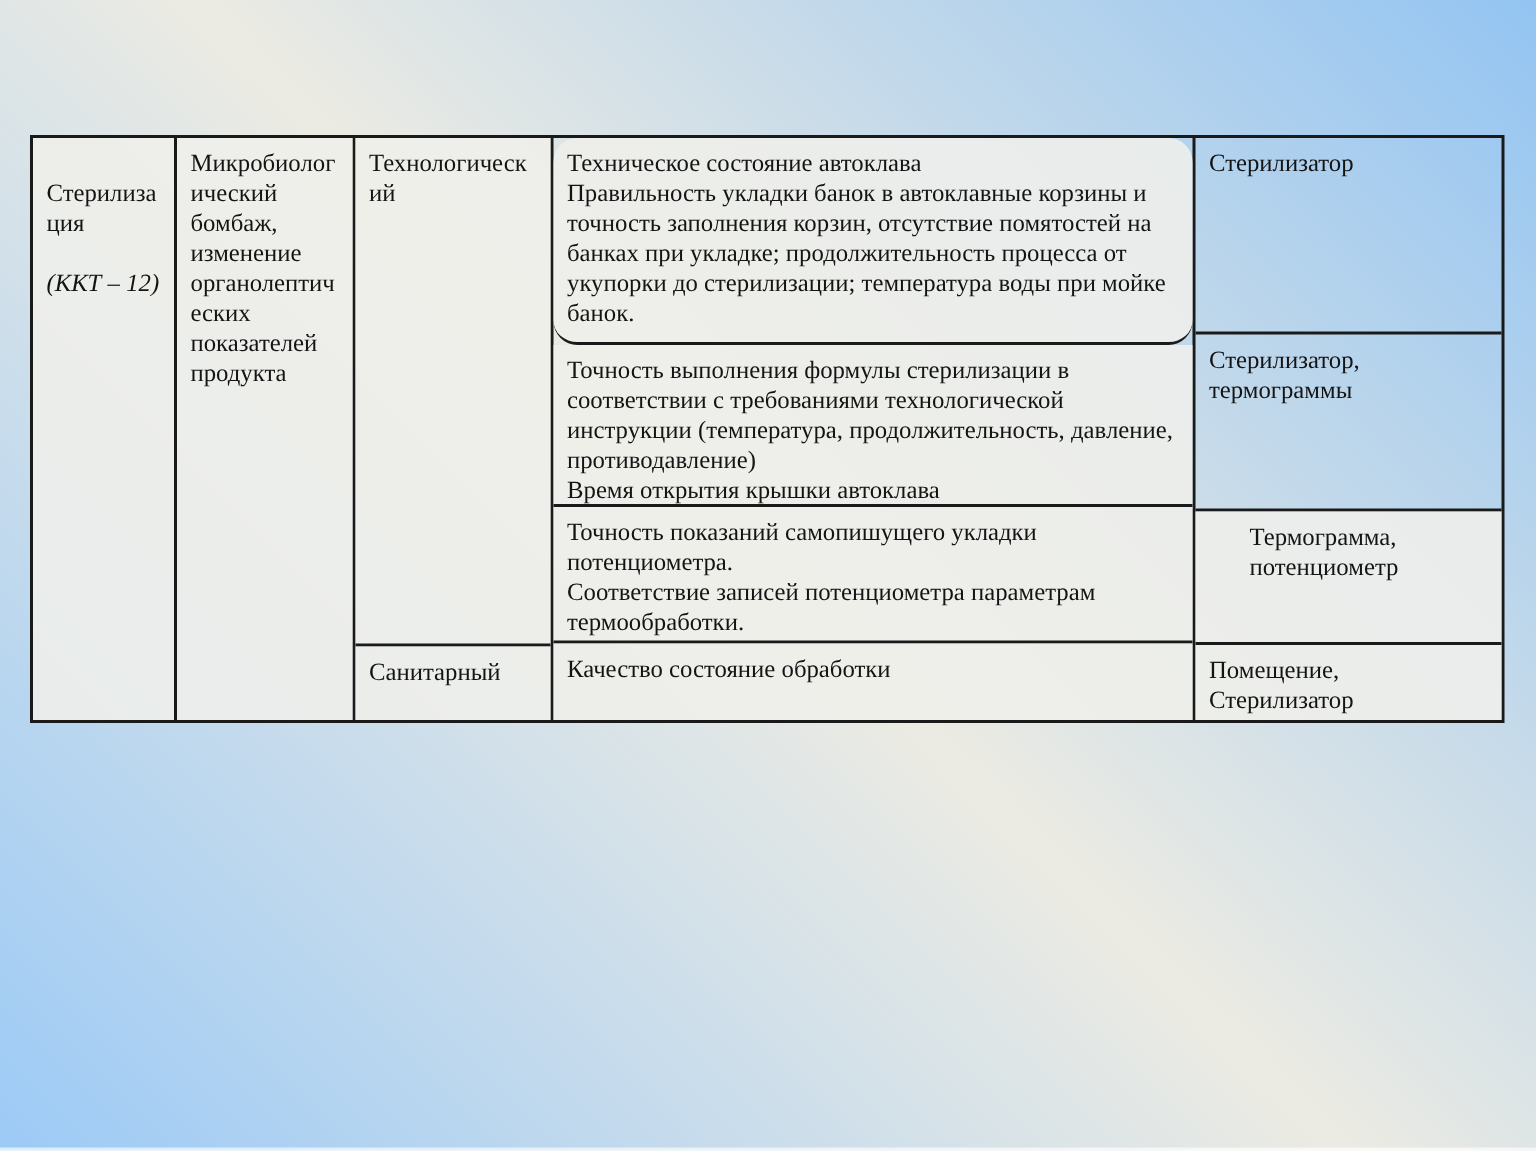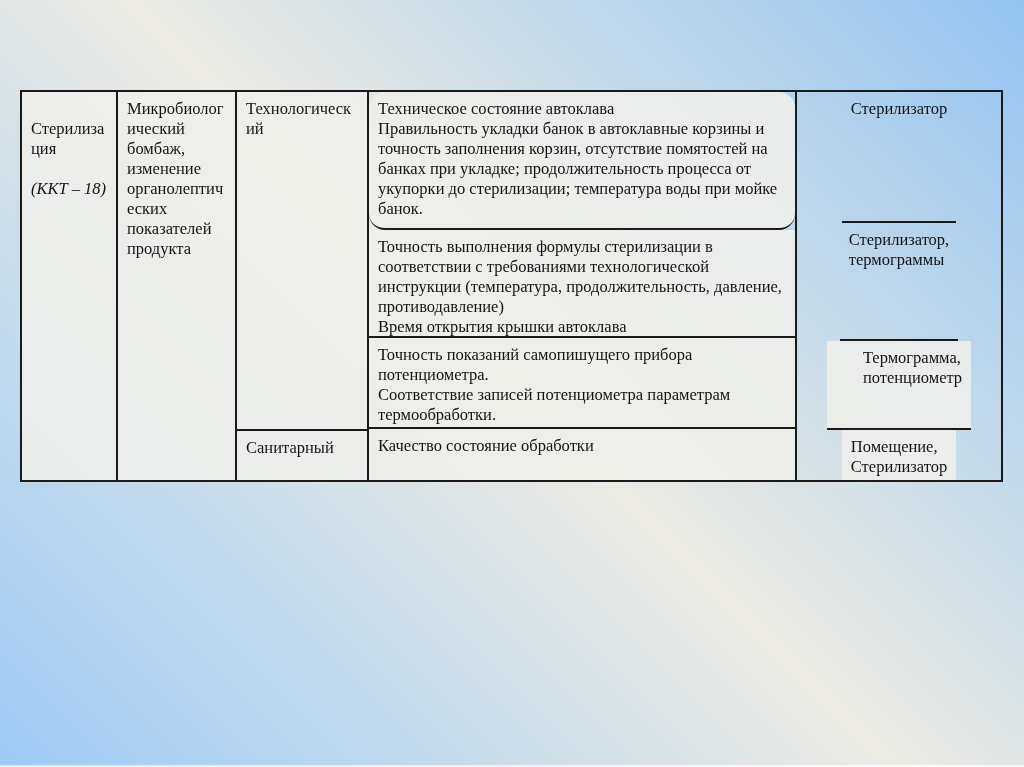--- a/index.html
+++ b/index.html
@@ -28,21 +28,21 @@
     border: 2px solid var(--border, #1a1a1a);
     color: var(--text, #141414);
     font-size: 16.5px;
     line-height: 20px;
   }
   .col {
     display: flex;
     flex-direction: column;
     border-right: 2px solid var(--border, #1a1a1a);
   }
-  .col:last-child { border-right: none; flex: 1; align-items: center; }
+  .col:last-child { border-right: none; flex: 1; }
   .col1 { width: 96px; }
   .col2 { width: 119px; }
   .col3 { width: 132px; justify-content: space-between; }
   .col4 { width: 428px; }
   .cell {
     background: var(--fill, rgba(239,239,234,0.88));
     border-bottom: 2px solid var(--border, #1a1a1a);
     padding: 7px 9px;
     white-space: pre-line;
     overflow-wrap: break-word;
@@ -62,39 +62,39 @@
 </style>
 </head>
 <body>
 
 <div class="slide">
   <div class="tbl">
 
     <div class="col col1">
       <div class="cell">
         <span class="stage-name">Стерилизация</span>
-        <span class="stage-note">(ККТ – 18)</span>
+        <span class="stage-note">(ККТ – 12)</span>
       </div>
     </div>
 
     <div class="col col2">
       <div class="cell">Микробиологический бомбаж, изменение органолептических показателей продукта</div>
     </div>
 
     <div class="col col3">
       <div class="cell c3-1">Технологический</div>
       <div class="cell">Санитарный</div>
     </div>
 
     <div class="col col4">
       <div class="cell c4-1">Техническое состояние автоклава
 Правильность укладки банок  в автоклавные корзины и точность заполнения корзин, отсутствие помятостей на банках при укладке; продолжительность процесса от укупорки до стерилизации; температура воды при мойке банок.</div>
       <div class="cell c4-2">Точность выполнения формулы стерилизации  в соответствии с требованиями технологической инструкции (температура, продолжительность, давление, противодавление)
 Время открытия крышки автоклава</div>
-      <div class="cell c4-3">Точность показаний самопишущего прибора потенциометра.
+      <div class="cell c4-3">Точность показаний самопишущего укладки потенциометра.
 Соответствие записей потенциометра параметрам термообработки.</div>
       <div class="cell">Качество состояние обработки</div>
     </div>
 
     <div class="col col5">
       <div class="cell nofill c5-1">Стерилизатор</div>
       <div class="cell nofill c5-2">Стерилизатор,
 термограммы</div>
       <div class="cell c5-3">Термограмма,
 потенциометр</div>

